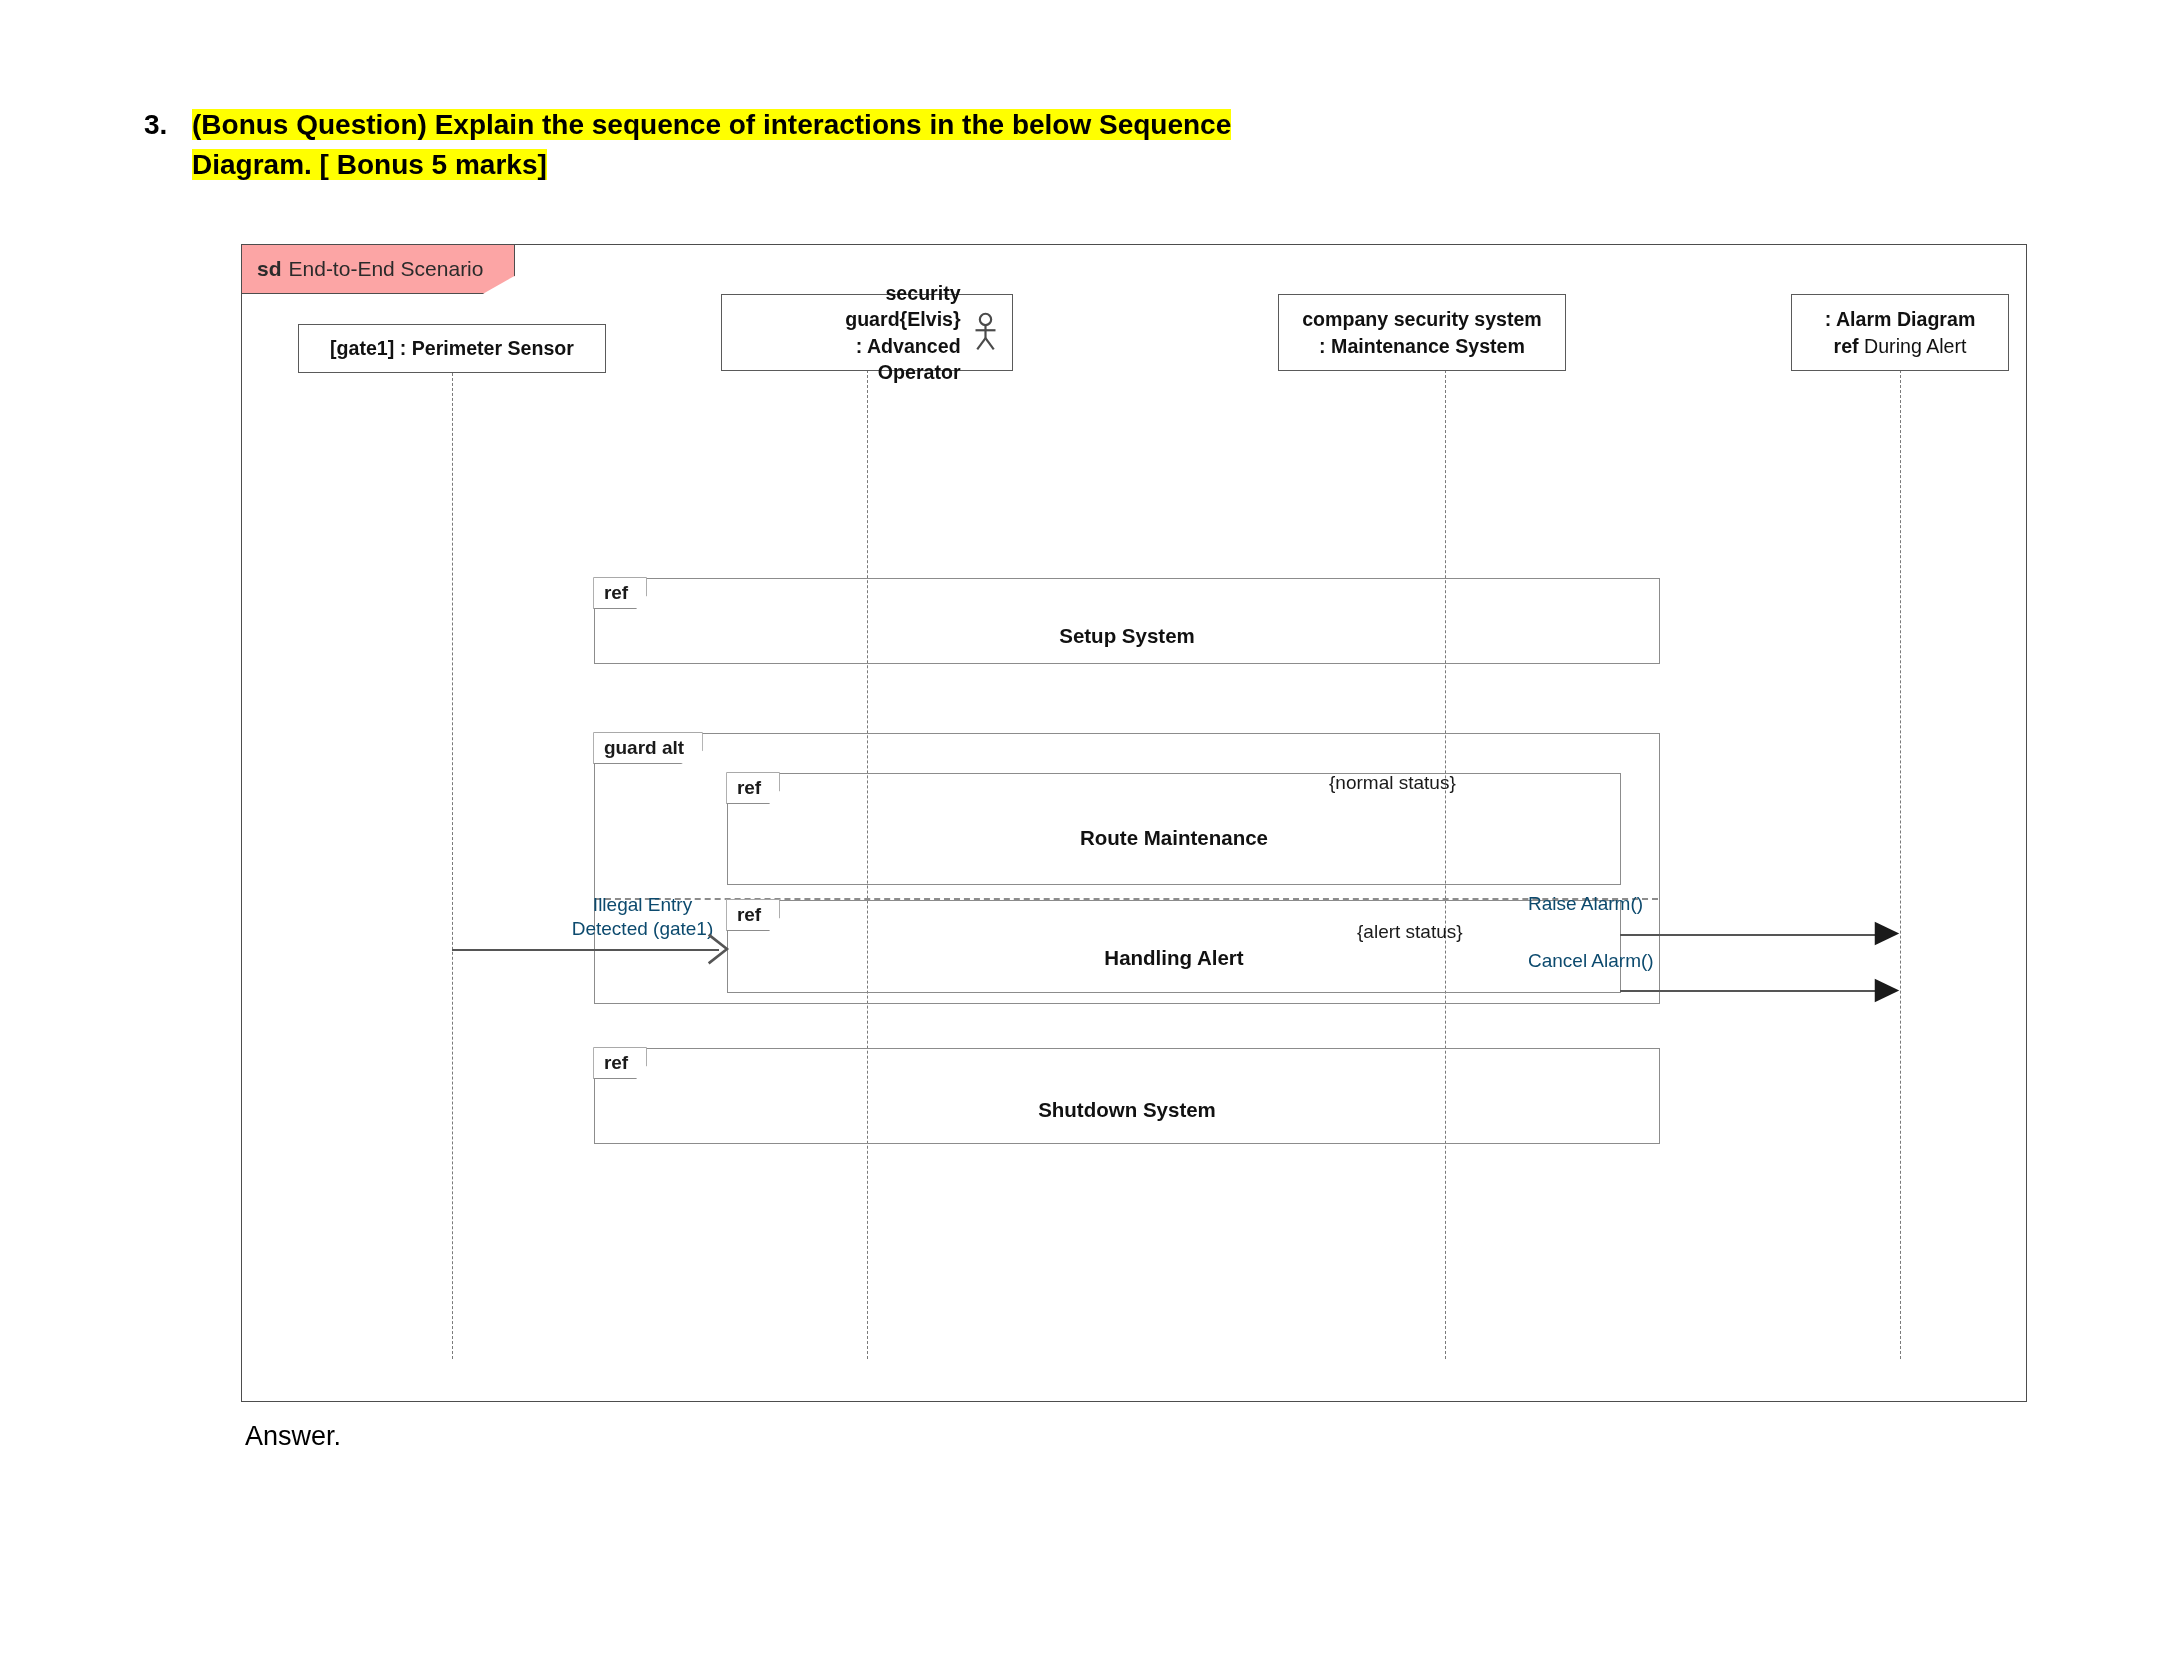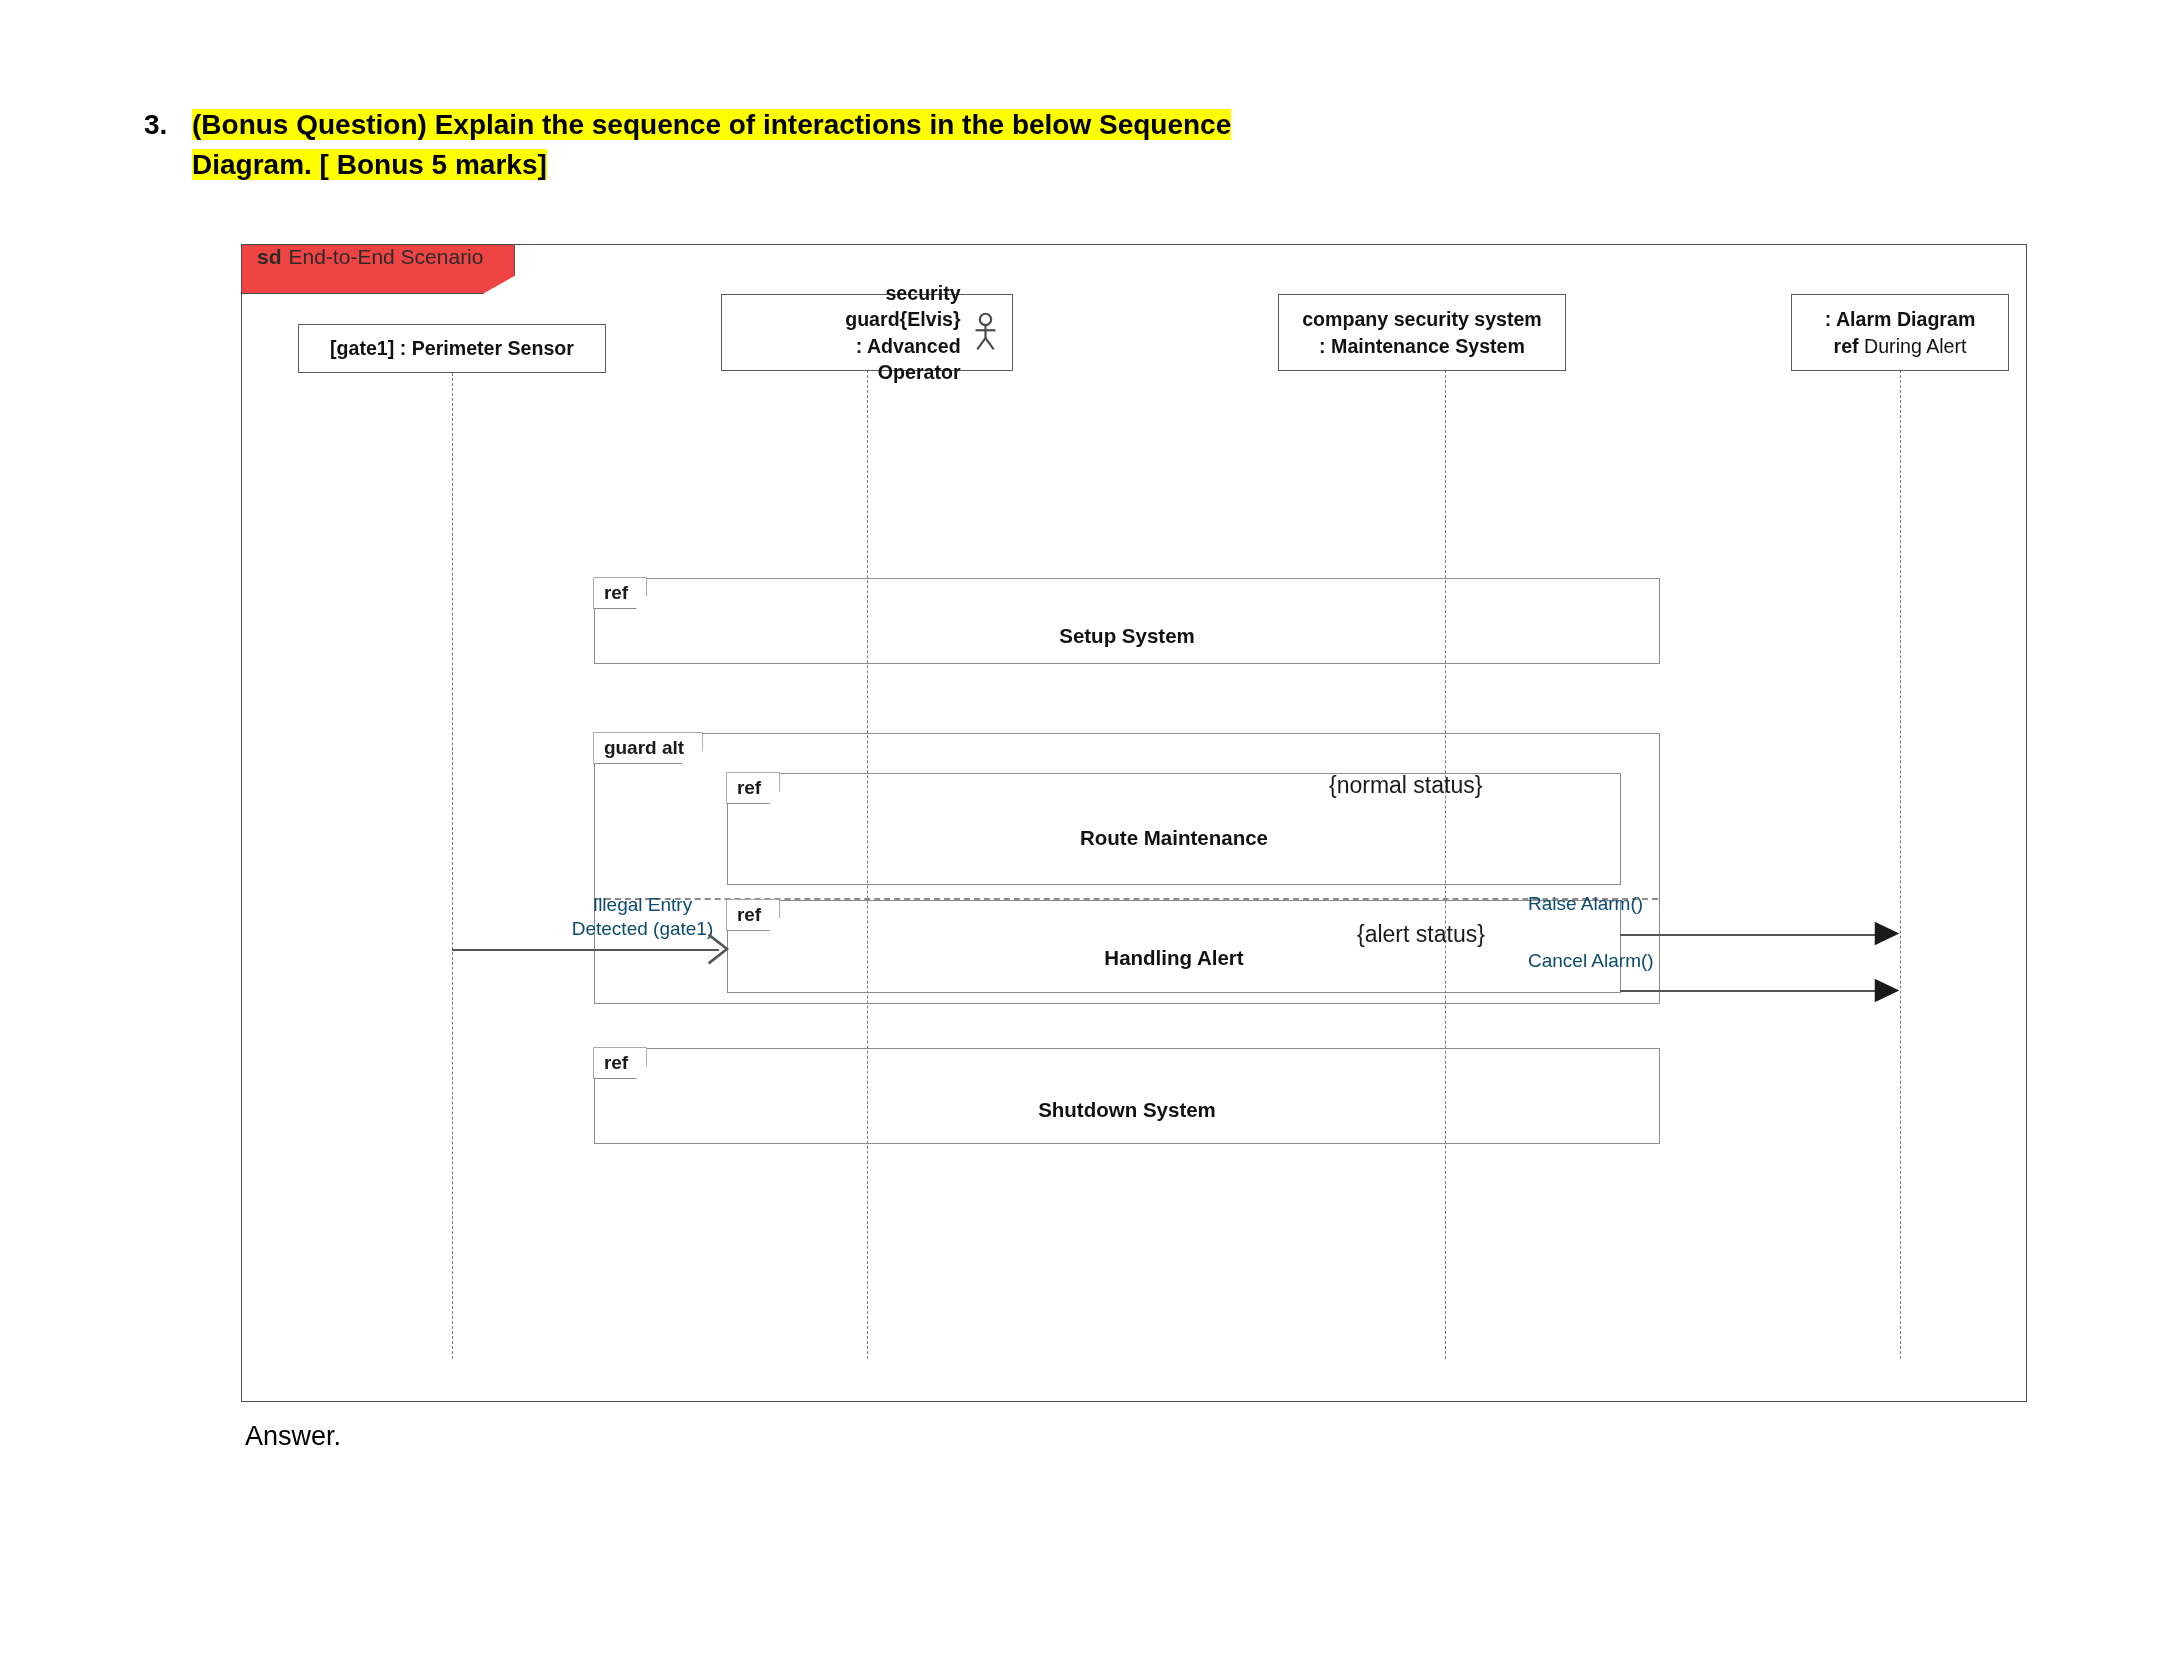--- a/index.html
+++ b/index.html
@@ -59,27 +59,28 @@
     box-sizing: border-box;
     background: #fff;
   }
   #sd-label {
     position: absolute;
     left: 0px;
     top: 0px;
     height: 49px;
     padding: 0 31px 0 15px;
     display: flex;
+    align-items: center;
     border-right: 1.7px solid #4d4d4d;
     border-bottom: 1.7px solid #4d4d4d;
     box-sizing: border-box;
     font-size: 21px;
     color: #2b2b2b;
     white-space: nowrap;
-    background: #ef4444;
+    background: #fca5a5;
     
     clip-path: polygon(0 0, 100% 0, 100% 62%, 88% 100%, 0 100%);
   }
   #sd-label .kw { font-weight: bold; margin-right: 7px; }
 
   
   .lifeline-line {
     position: absolute;
     width: 0;
     border-left: 1.7px dashed #7a7a7a;
@@ -145,21 +146,21 @@
     left: 0; right: 0;
     text-align: center;
     font-size: 20.5px;
     font-weight: bold;
     color: #111;
   }
 
   
   .guard {
     position: absolute;
-    font-size: 23px;
+    font-size: 19px;
     color: #1a1a1a;
     white-space: nowrap;
   }
 
   
   .alt-sep {
     position: absolute;
     height: 0;
     border-top: 2.2px dashed #8c8c8c;
   }

